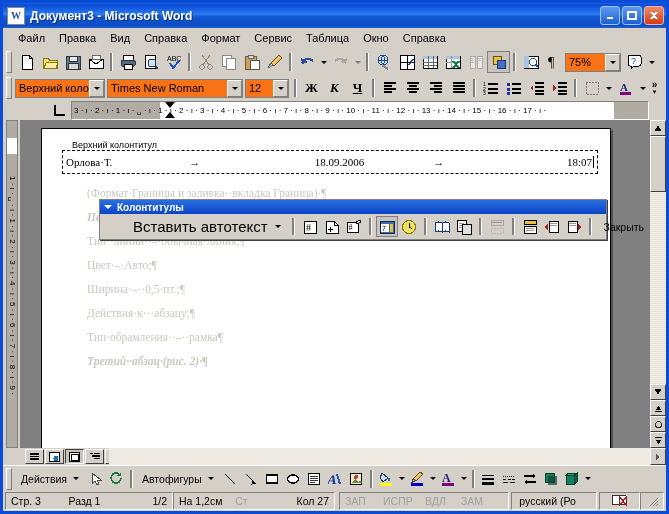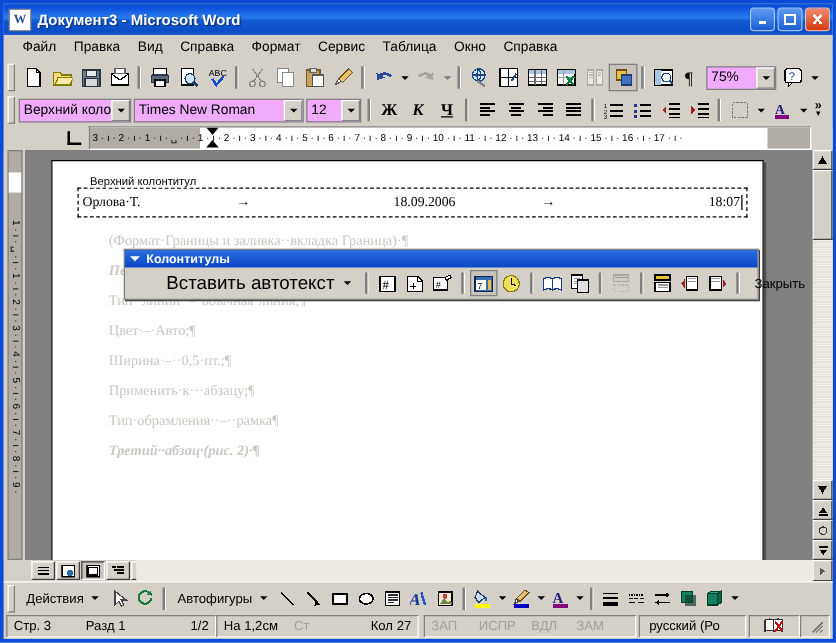--- a/index.html
+++ b/index.html
@@ -75,21 +75,21 @@
   .tbtn.pressed{border:1px solid #808080;background:#c8c4bc;}
   .sep{width:1px;height:18px;background:#808080;border-right:1px solid #fff;margin:0 3px;flex:0 0 2px;}
   .arrow-dn{
     width:11px;height:22px;flex:0 0 11px;display:flex;align-items:center;justify-content:center;
   }
   .arrow-dn::after{
     content:"";border-left:3px solid transparent;border-right:3px solid transparent;
     border-top:3px solid #000;display:block;
   }
   .combo{
-    height:19px;background:#f0abfc;border:1px solid #808080;
+    height:19px;background:#f97316;border:1px solid #808080;
     display:flex;align-items:center;box-sizing:border-box;
     font-size:11px;color:#000;position:relative;margin-right:2px;
   }
   .combo .cval{padding-left:3px;flex:1 1 auto;white-space:nowrap;overflow:hidden;}
   .combo .cbtn{
     width:15px;height:17px;flex:0 0 15px;background:#d4d0c8;
     border-left:1px solid #fff;border-top:1px solid #fff;
     border-right:1px solid #808080;border-bottom:1px solid #808080;
     display:flex;align-items:center;justify-content:center;box-sizing:border-box;
   }
@@ -635,21 +635,21 @@
           <span class="hdr-right">18:07</span>
             <span class="caret"></span>
         </div>
 
         <div class="bodytext">
           <div class="ln">(Формат·Границы и заливка··вкладка Граница)·¶</div>
           <div class="ln it">Первый·абзац:¶</div>
           <div class="ln">Тип··линии··–·обычная·линия;¶</div>
           <div class="ln">Цвет·–·Авто;¶</div>
           <div class="ln">Ширина·–··0,5·пт.;¶</div>
-          <div class="ln">Применить·к···абзацу;¶</div>
+          <div class="ln">Действия·к···абзацу;¶</div>
           <div class="ln">Тип·обрамления··–··рамка¶</div>
           <div class="ln it">Третий··абзац·(рис. 2)·¶</div>
         </div>
 
       </div>
 
       <div class="float-tb">
         <div class="float-title">
           <div class="dropmark"></div>
           <div class="ttxt">Колонтитулы</div>

